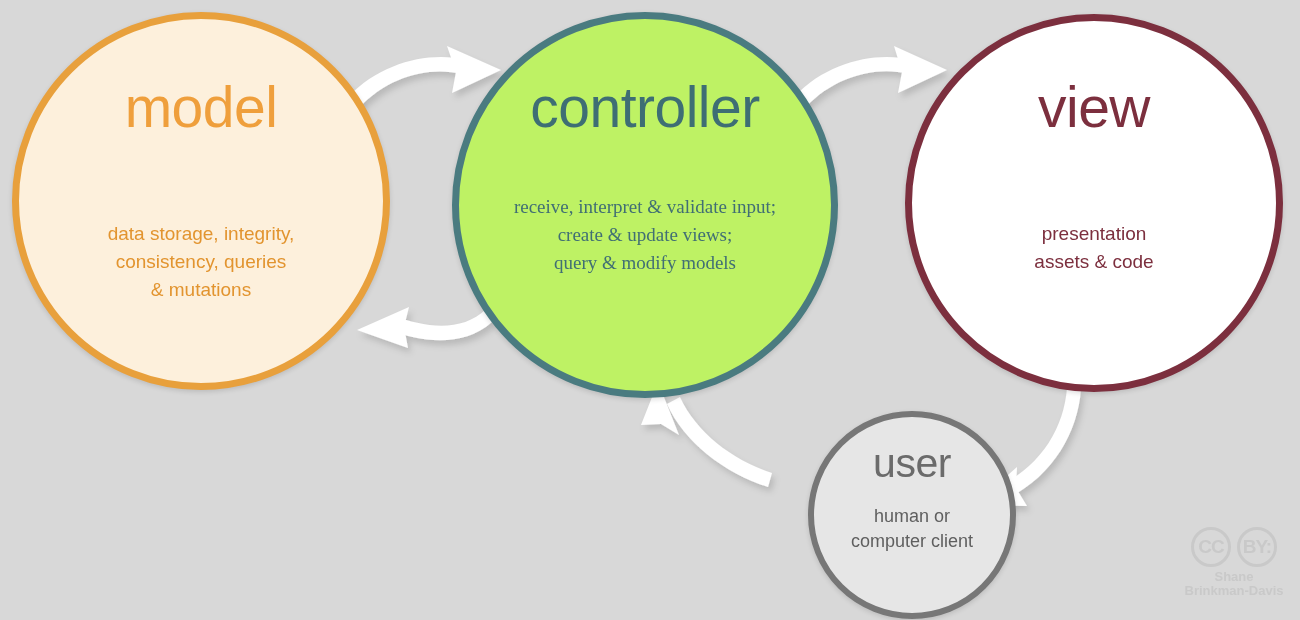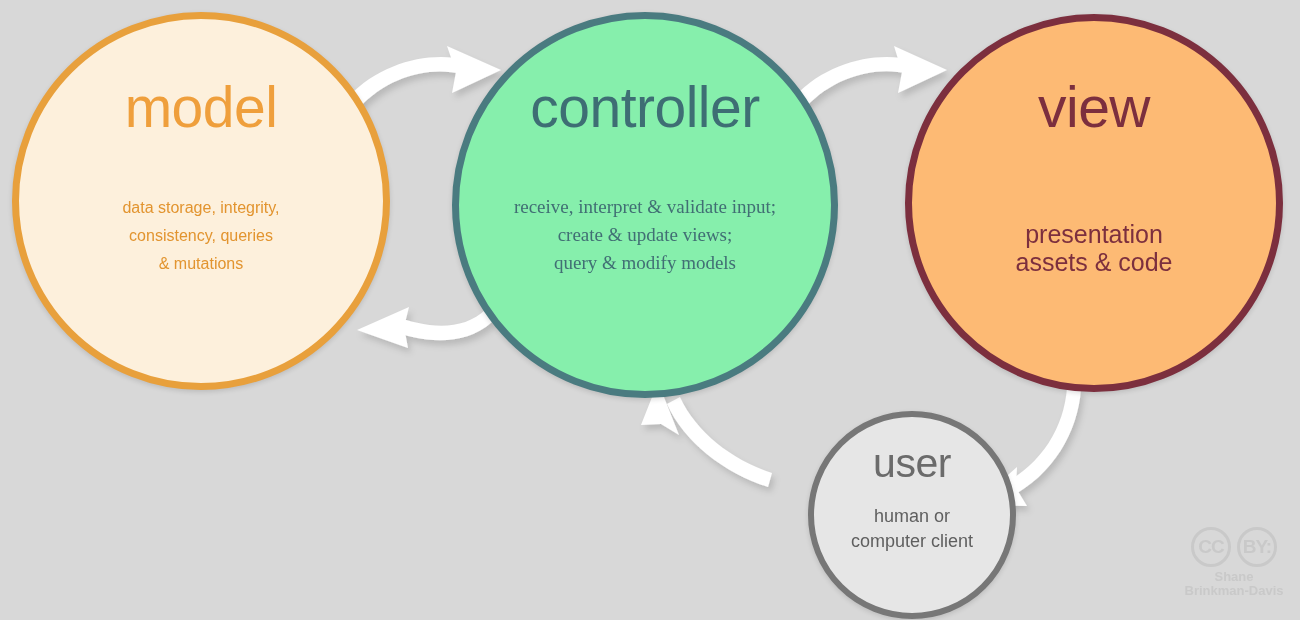--- a/index.html
+++ b/index.html
@@ -55,62 +55,62 @@
     border: 7px solid #e8a03c;
   }
   #node-model .title {
     color: #ef9f3c;
     font-size: 57px;
     margin-top: 60px;
     letter-spacing: -0.5px;
   }
   #node-model .desc {
     color: #e2942f;
-    font-size: 16px;
+    font-size: 19px;
     line-height: 28px;
-    margin-top: 58px;
+    margin-top: 84px;
   }
 
   
   #node-controller {
     left: 452px; top: 12px;
     width: 386px; height: 386px;
-    background: #86efac;
+    background: #bef264;
     border: 7px solid #4a7b80;
   }
   #node-controller .title {
     color: #3e6e74;
     font-size: 57px;
     margin-top: 60px;
     letter-spacing: -0.5px;
   }
   #node-controller .desc {
     color: #416f74;
     font-size: 19px;
     line-height: 28px;
     margin-top: 57px;
     font-family: Liberation Serif, serif;
   }
 
   
   #node-view {
     left: 905px; top: 14px;
     width: 378px; height: 378px;
-    background: #fdba74;
+    background: #ffffff;
     border: 7px solid #7c2f3e;
   }
   #node-view .title {
     color: #7c2f3e;
     font-size: 57px;
     margin-top: 58px;
     letter-spacing: -0.5px;
   }
   #node-view .desc {
     color: #7c2f3e;
-    font-size: 25px;
+    font-size: 19px;
     line-height: 28px;
     margin-top: 84px;
   }
 
   
   #node-user {
     left: 808px; top: 411px;
     width: 208px; height: 208px;
     background: #e6e6e6;
     border: 6px solid #777777;

